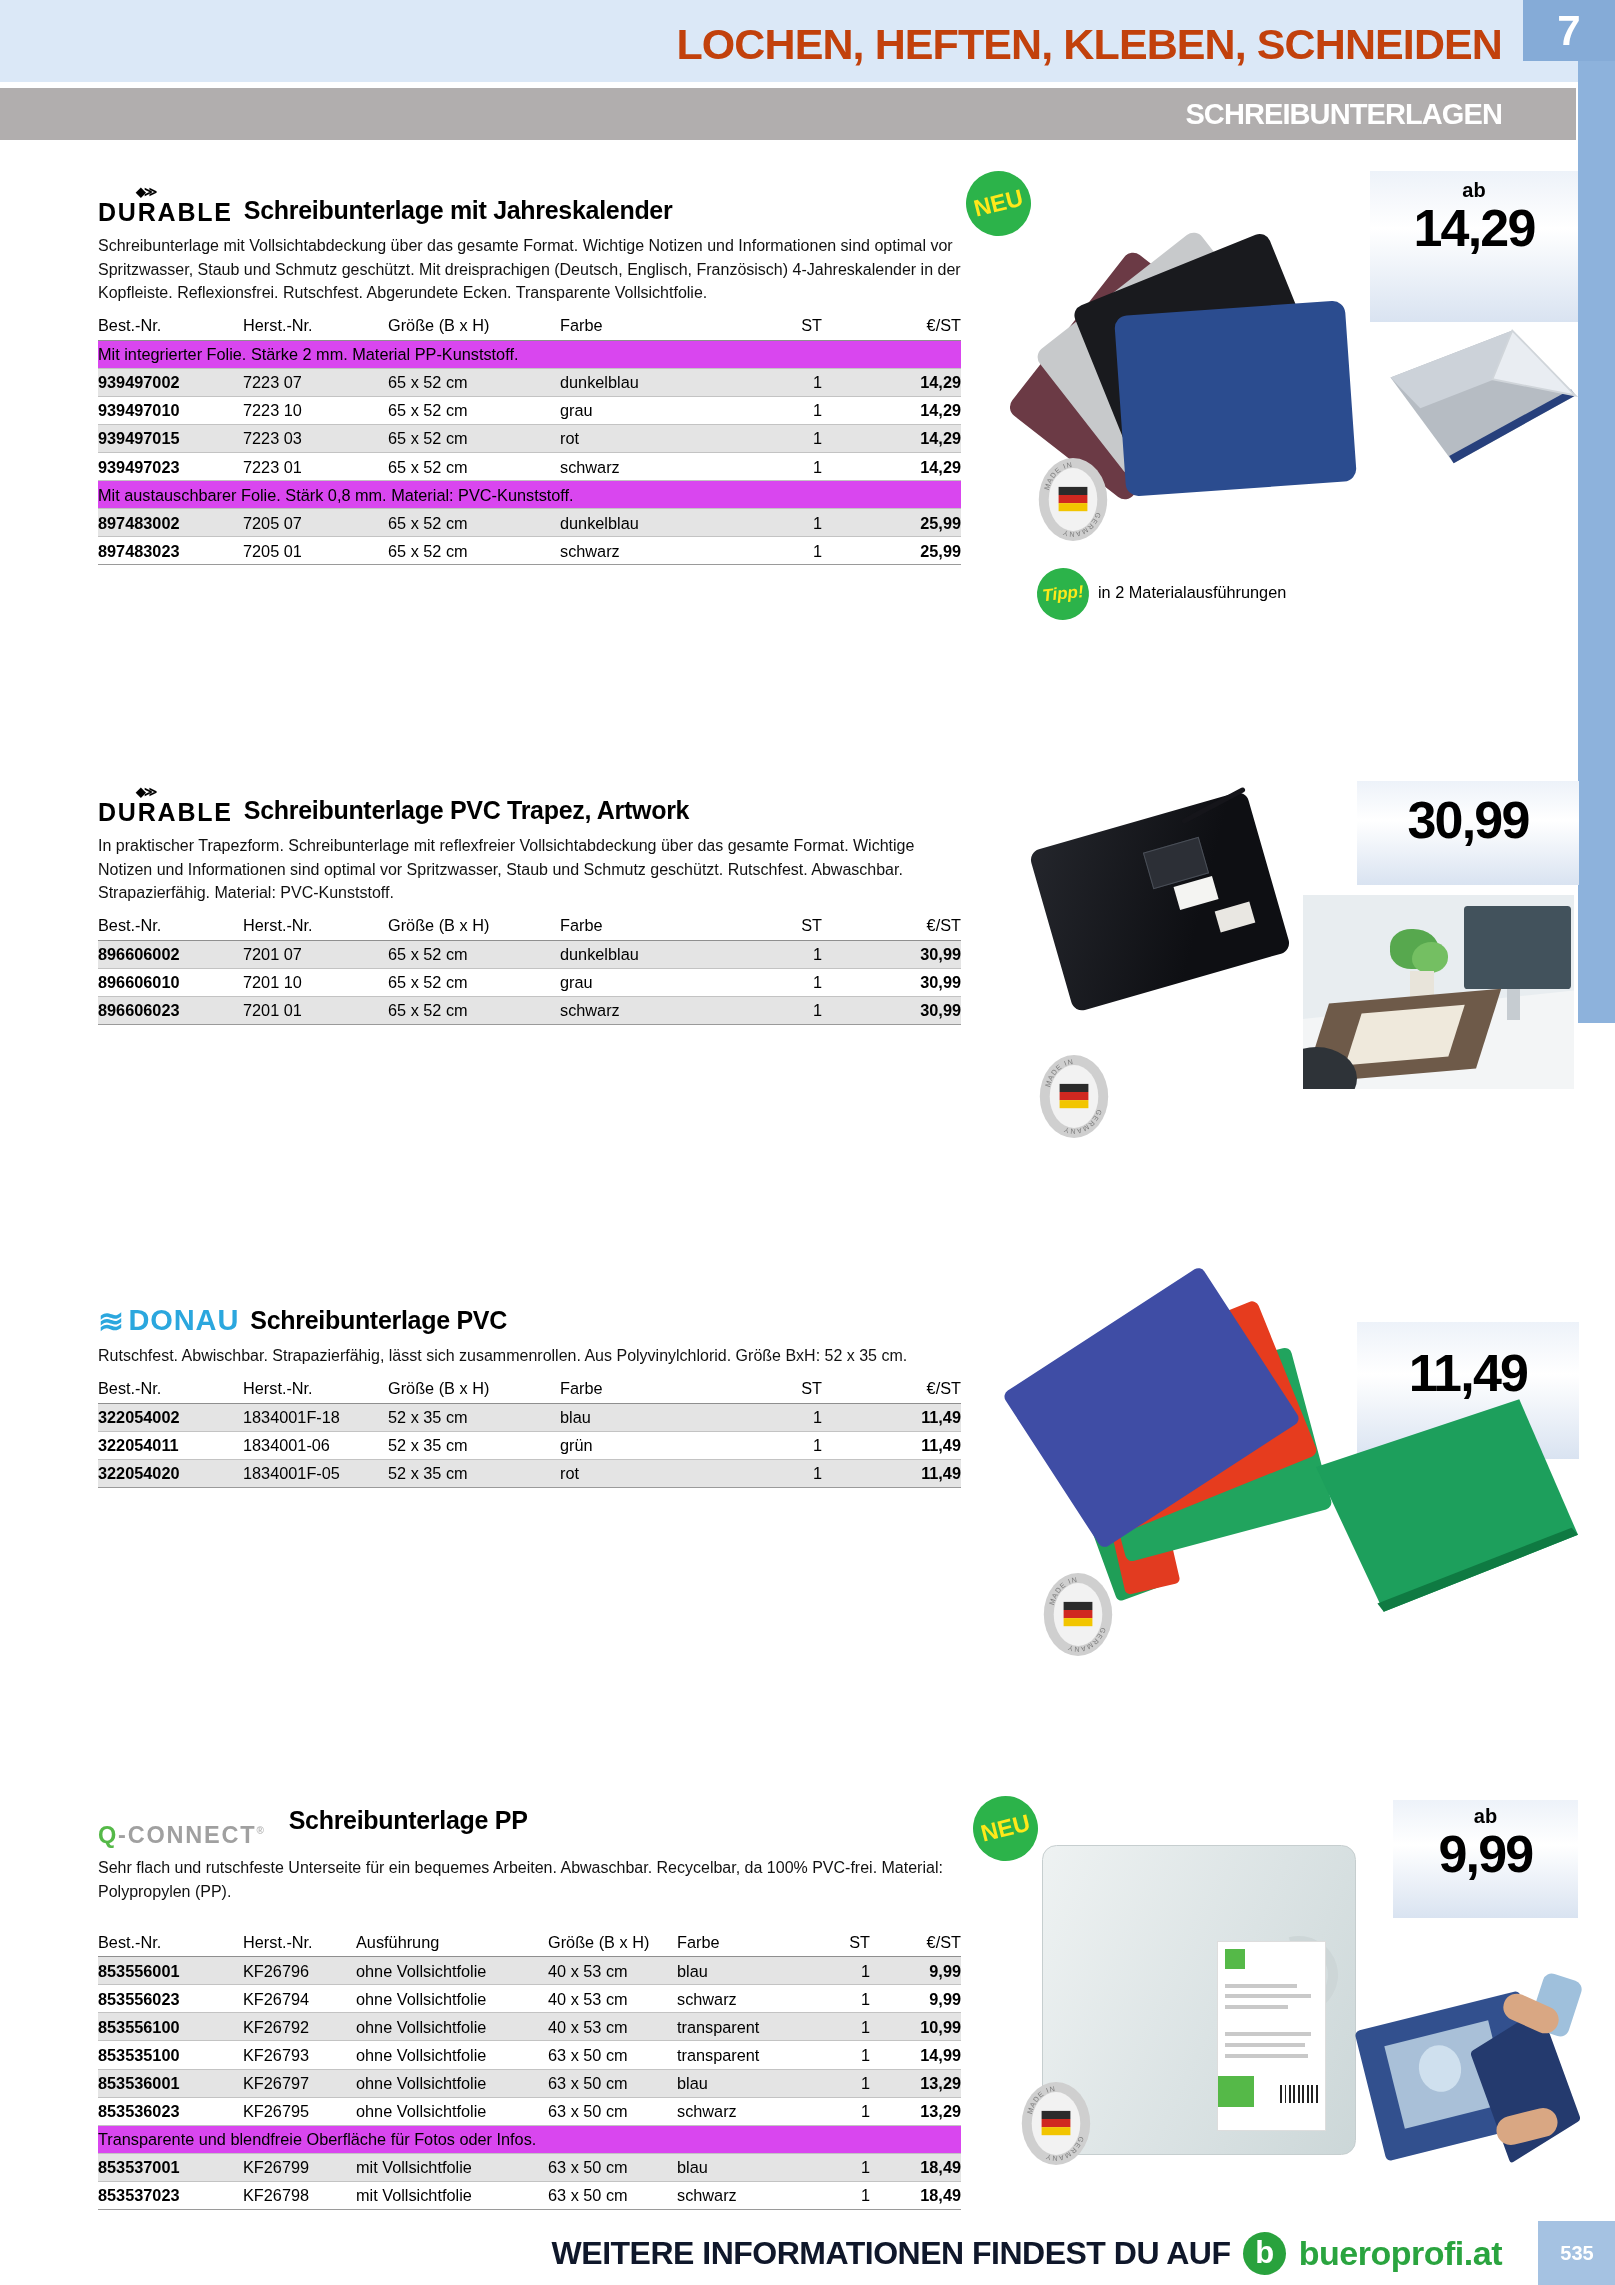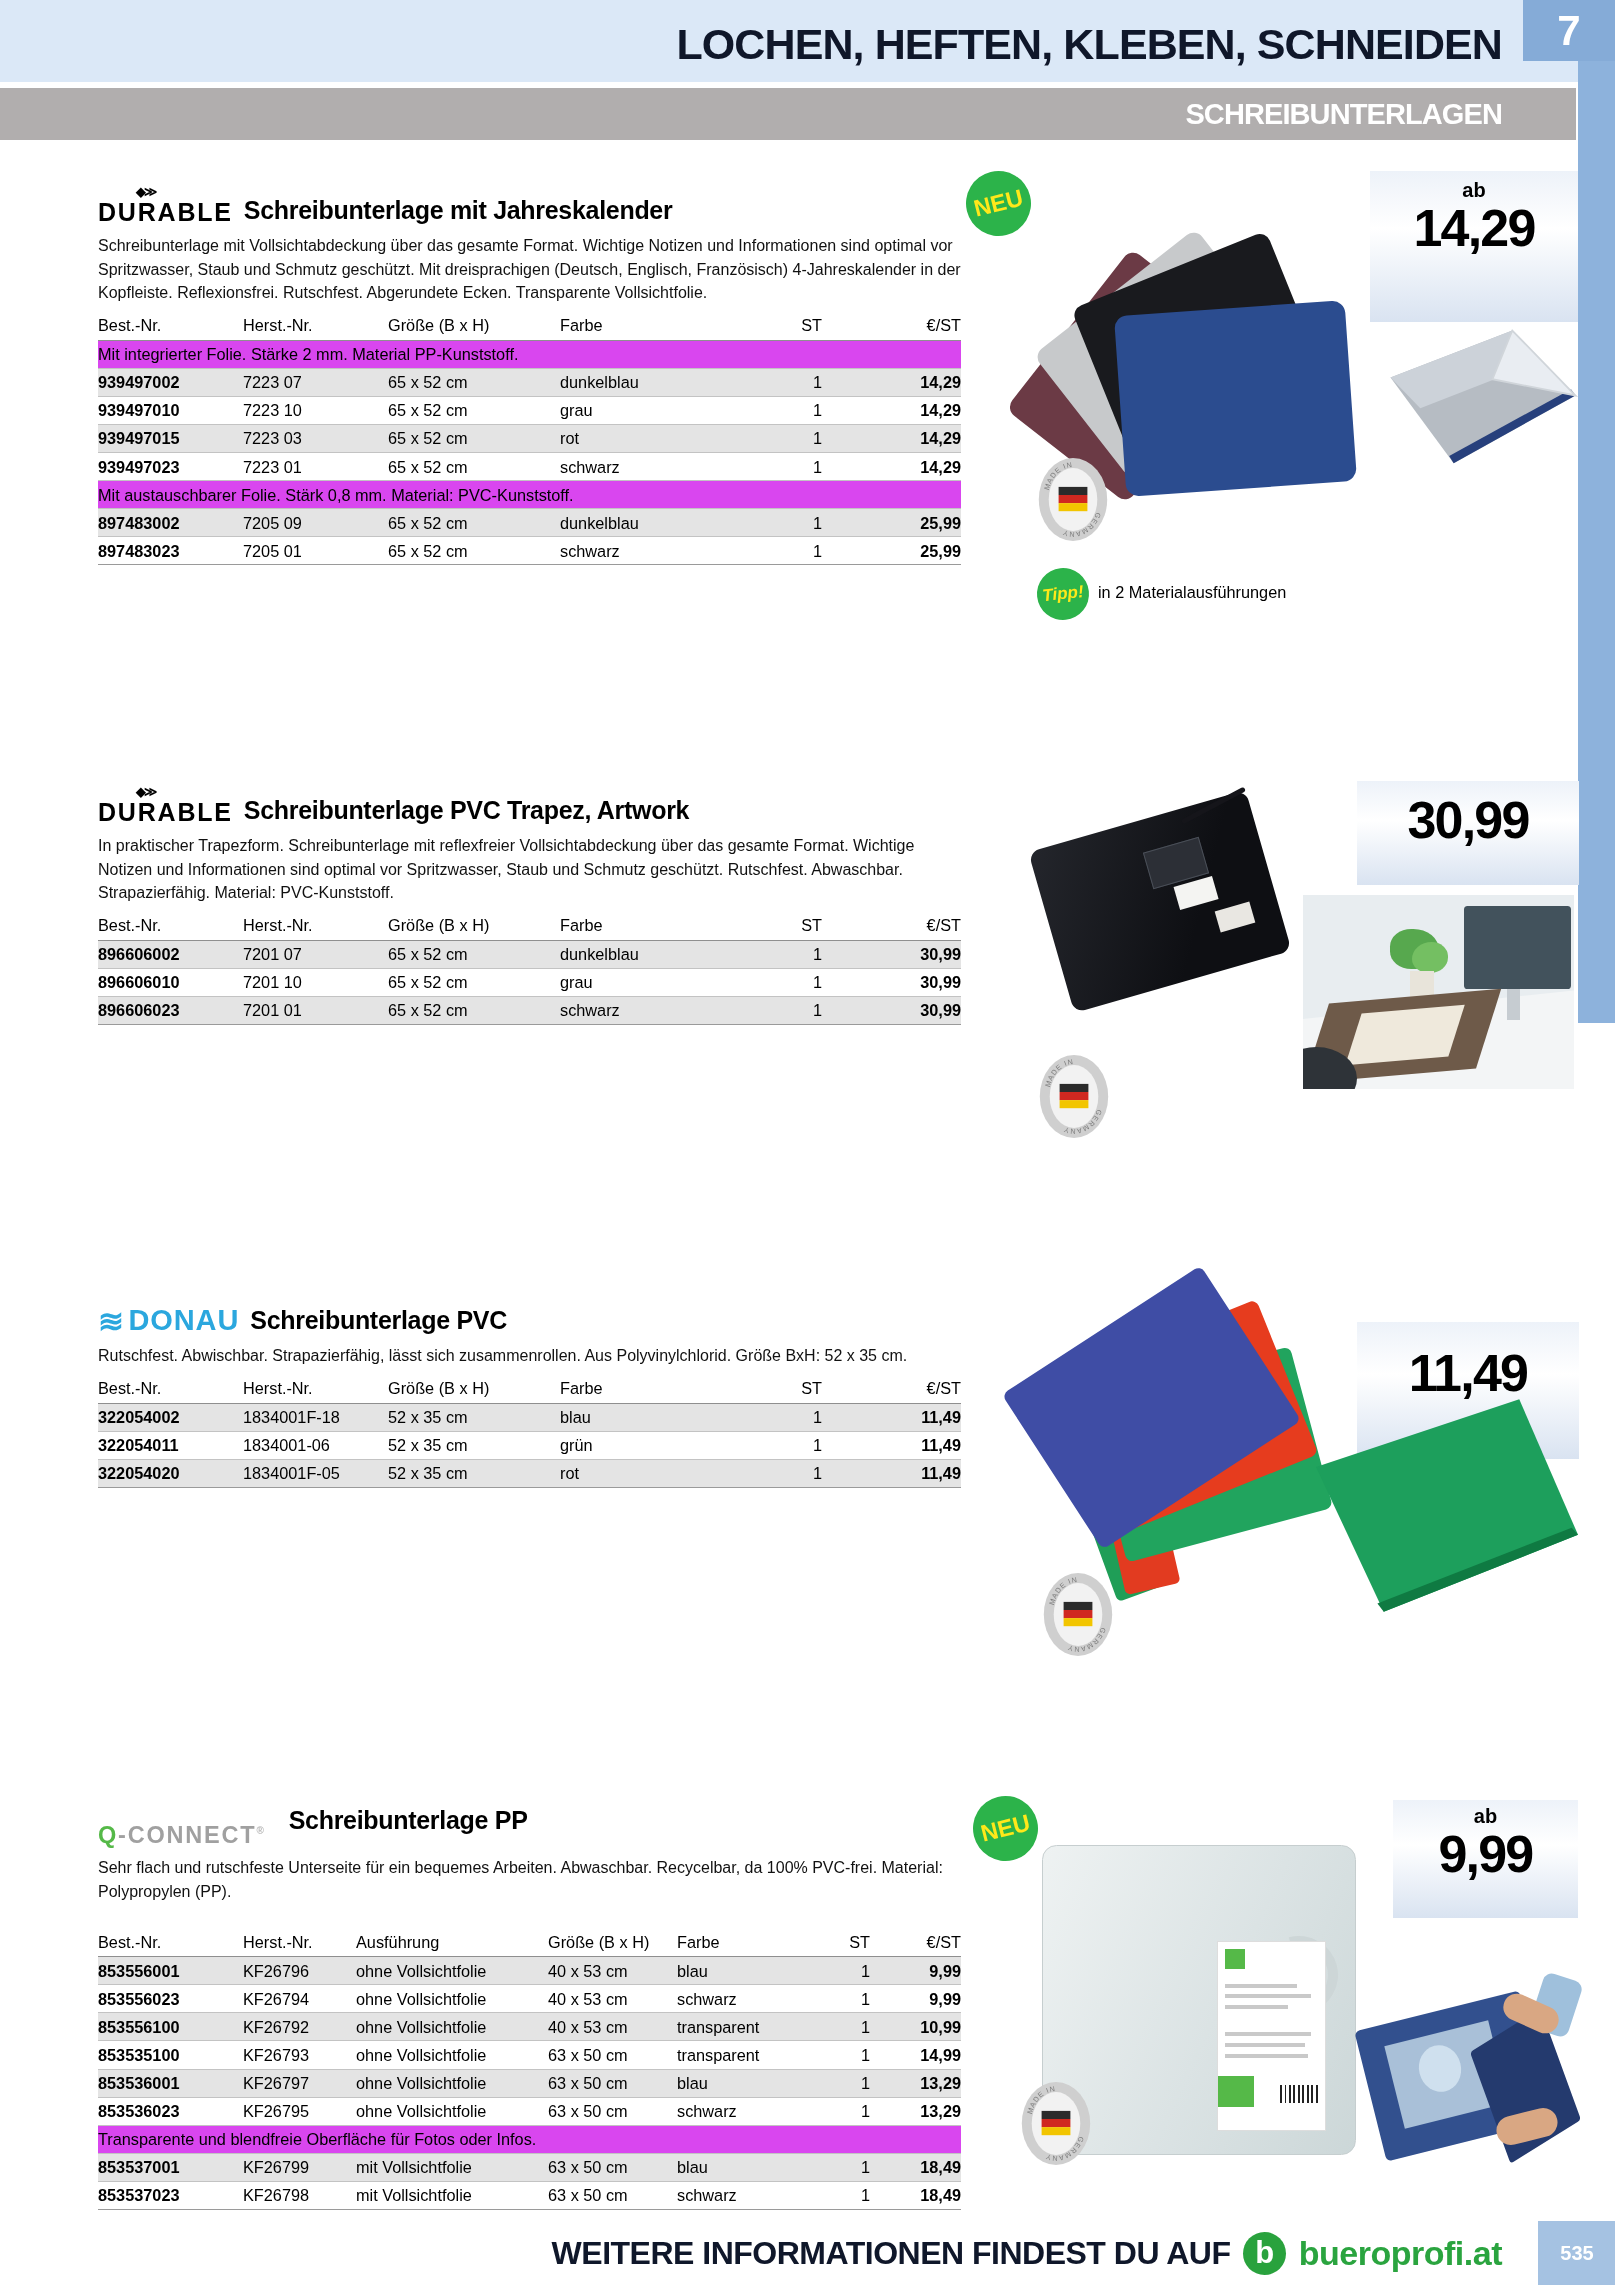--- a/index.html
+++ b/index.html
@@ -2,21 +2,21 @@
 <html style="font-size:14.5px"><head>
 <meta charset="utf-8">
 <style>
   html,body{margin:0;padding:0;background:#fff;}
   #page{position:relative;width:1616px;height:2285px;background:#fff;overflow:hidden;
         font-family:"Liberation Sans", sans-serif;color:#000;}
 
   
   .header-band{position:absolute;left:0;top:0;width:1616px;height:82px;background:#dbe8f7;}
   .header-title{position:absolute;top:20px;right:114px;font-size:43px;font-weight:bold;
-                color:#0f172a;letter-spacing:-0.9px;white-space:nowrap;}
+                color:#c2410c;letter-spacing:-0.9px;white-space:nowrap;}
   .chapter-tab{position:absolute;left:1523px;top:0;width:92px;height:61px;background:#85abd7;
                color:#fff;font-size:42px;font-weight:bold;display:flex;align-items:center;justify-content:center;}
   .side-stripe{position:absolute;left:1578px;top:61px;width:38px;height:962px;background:#8db2dc;}
   .category-bar{position:absolute;left:0;top:88px;width:1576px;height:52px;background:#b1aeae;}
   .category-label{display:block;text-align:right;padding-right:74px;line-height:52px;
                   font-size:29px;font-weight:bold;color:#fff;letter-spacing:-0.9px;}
 
   
   .product{position:absolute;left:0;width:1616px;}
   #p1{top:185px;height:507px;} #p2{top:785px;height:434px;}
@@ -181,21 +181,21 @@
               <td>65 x 52 cm</td>
               <td>schwarz</td>
               <td class="r">1</td>
               <td class="r b">14,29</td>
             </tr>
             <tr class="note">
               <td colspan="6">Mit austauschbarer Folie. Stärk 0,8 mm. Material: PVC-Kunststoff.</td>
             </tr>
             <tr class="item shade">
               <td class="b">897483002</td>
-              <td>7205 09</td>
+              <td>7205 07</td>
               <td>65 x 52 cm</td>
               <td>dunkelblau</td>
               <td class="r">1</td>
               <td class="r b">25,99</td>
             </tr>
             <tr class="item">
               <td class="b">897483023</td>
               <td>7205 01</td>
               <td>65 x 52 cm</td>
               <td>schwarz</td>

